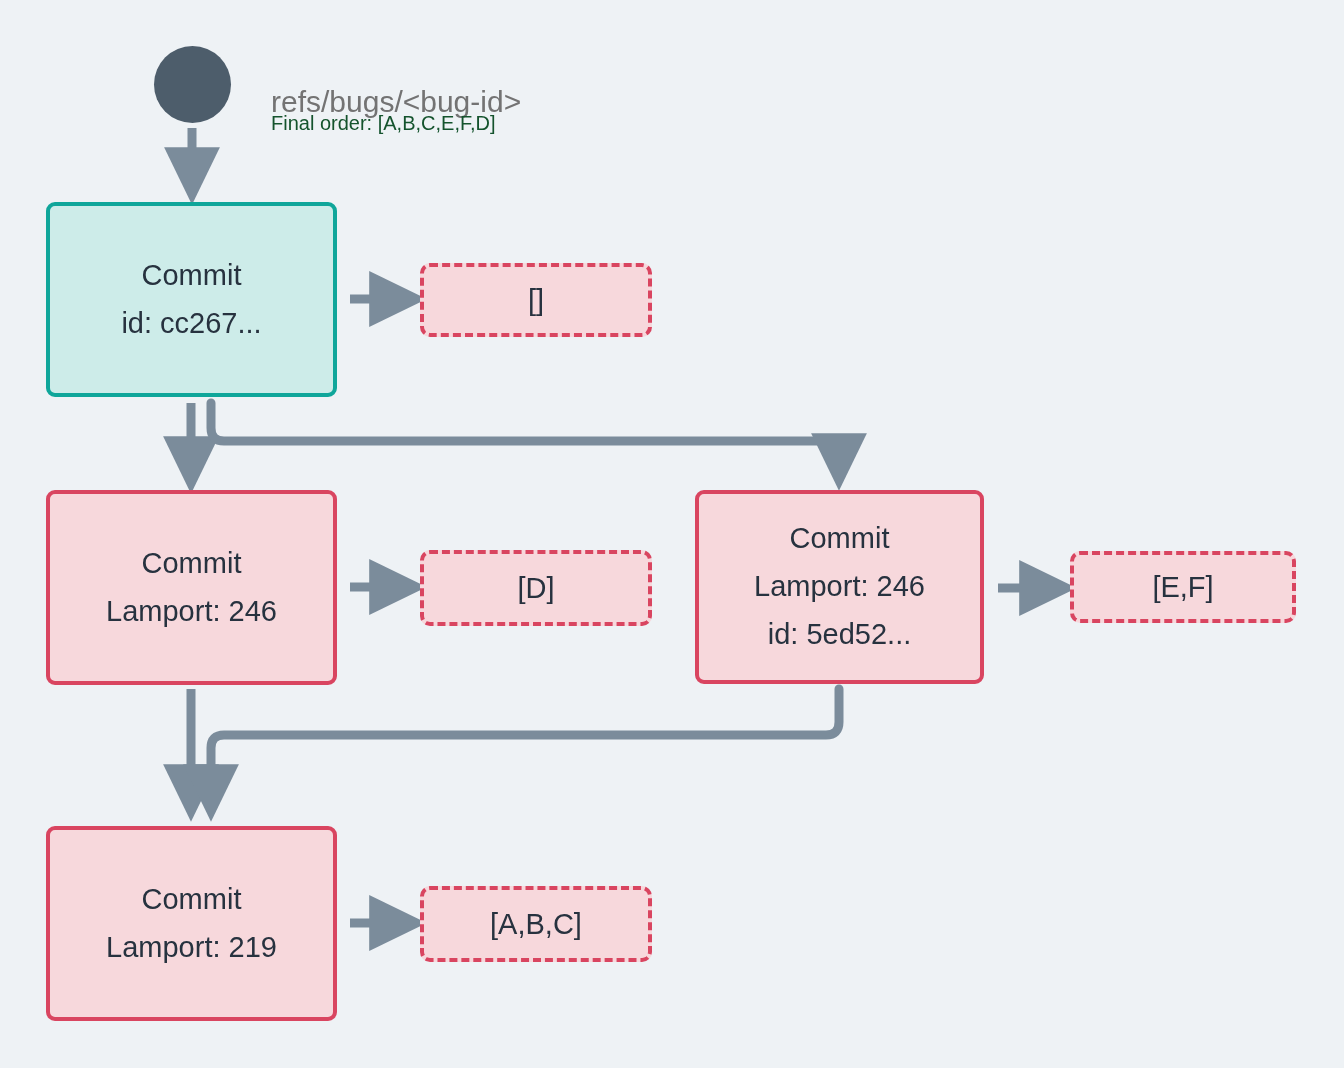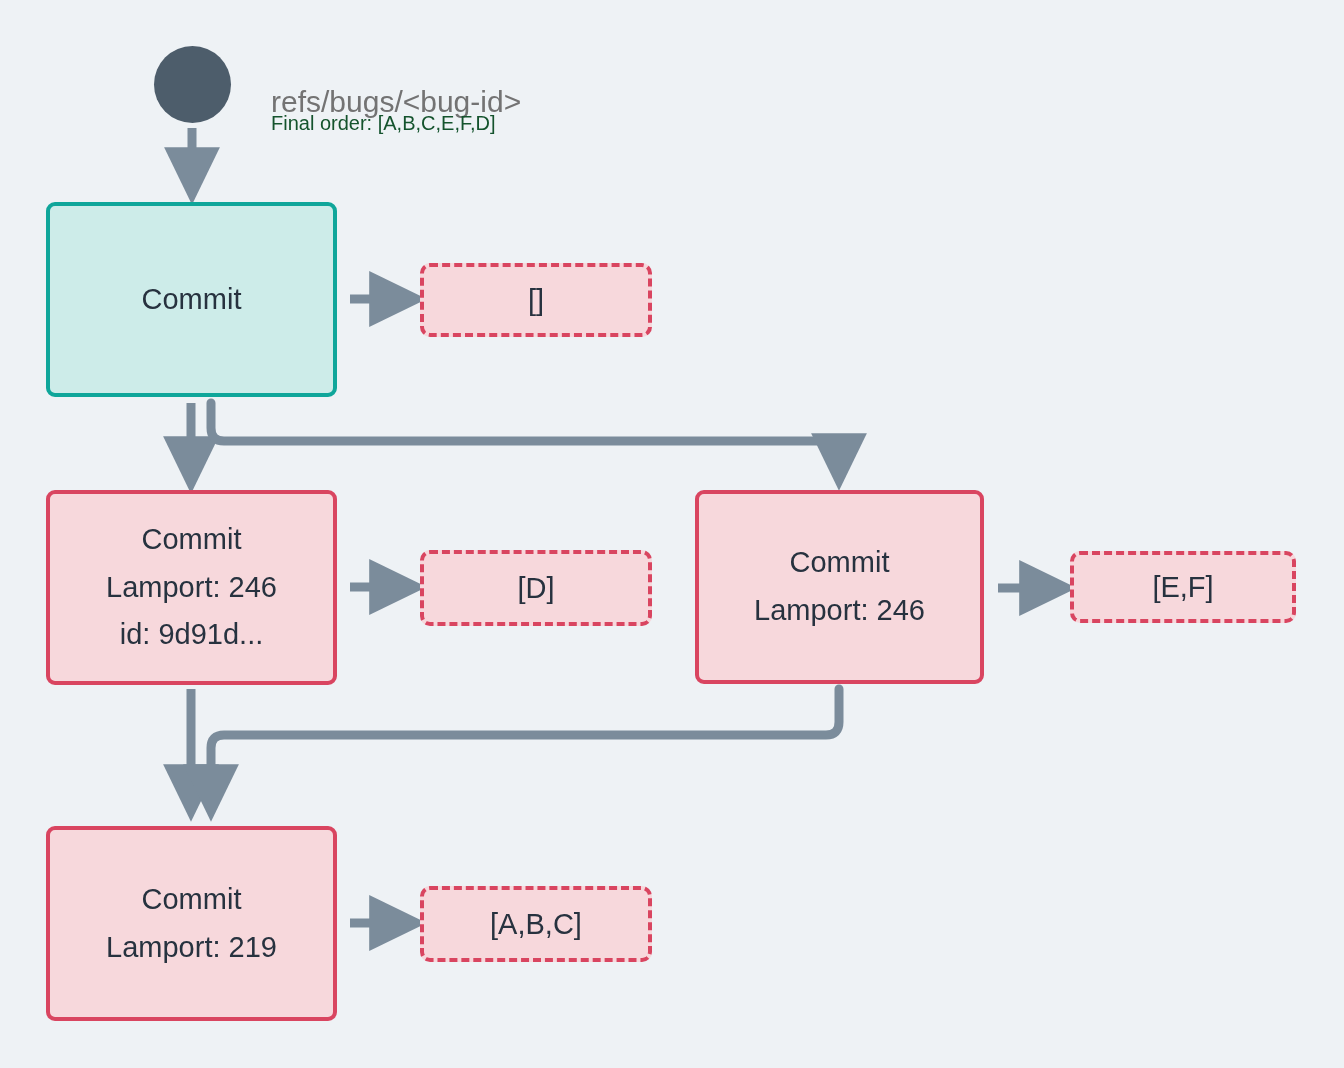--- a/index.html
+++ b/index.html
@@ -114,39 +114,40 @@
   </svg>
 
   <div class="root-circle" style="left:154px; top:46px; width:77px; height:77px;"></div>
 
   <div class="header-text ref-label" style="left:271px; top:57px;">refs/bugs/&lt;bug-id&gt;</div>
 
   <div class="header-text final-order" style="left:271px; top:112px;">Final order: [A,B,C,E,F,D]</div>
 
   <div class="node commit-node node-teal" style="left:46px; top:202px; width:291px; height:195px;">
     <div class="line">Commit</div>
+    <div class="line">id: cc267...</div>
   </div>
 
   <div class="node op-node" style="left:420px; top:263px; width:232px; height:74px;">
     <span>[]</span>
   </div>
 
   <div class="node commit-node node-pink" style="left:46px; top:490px; width:291px; height:195px;">
     <div class="line">Commit</div>
     <div class="line">Lamport: 246</div>
-    <div class="line">id: 9d91d...</div>
   </div>
 
   <div class="node op-node" style="left:420px; top:550px; width:232px; height:76px;">
     <span>[D]</span>
   </div>
 
   <div class="node commit-node node-pink" style="left:695px; top:490px; width:289px; height:194px;">
     <div class="line">Commit</div>
     <div class="line">Lamport: 246</div>
+    <div class="line">id: 5ed52...</div>
   </div>
 
   <div class="node op-node" style="left:1070px; top:551px; width:226px; height:72px;">
     <span>[E,F]</span>
   </div>
 
   <div class="node commit-node node-pink" style="left:46px; top:826px; width:291px; height:195px;">
     <div class="line">Commit</div>
     <div class="line">Lamport: 219</div>
   </div>

